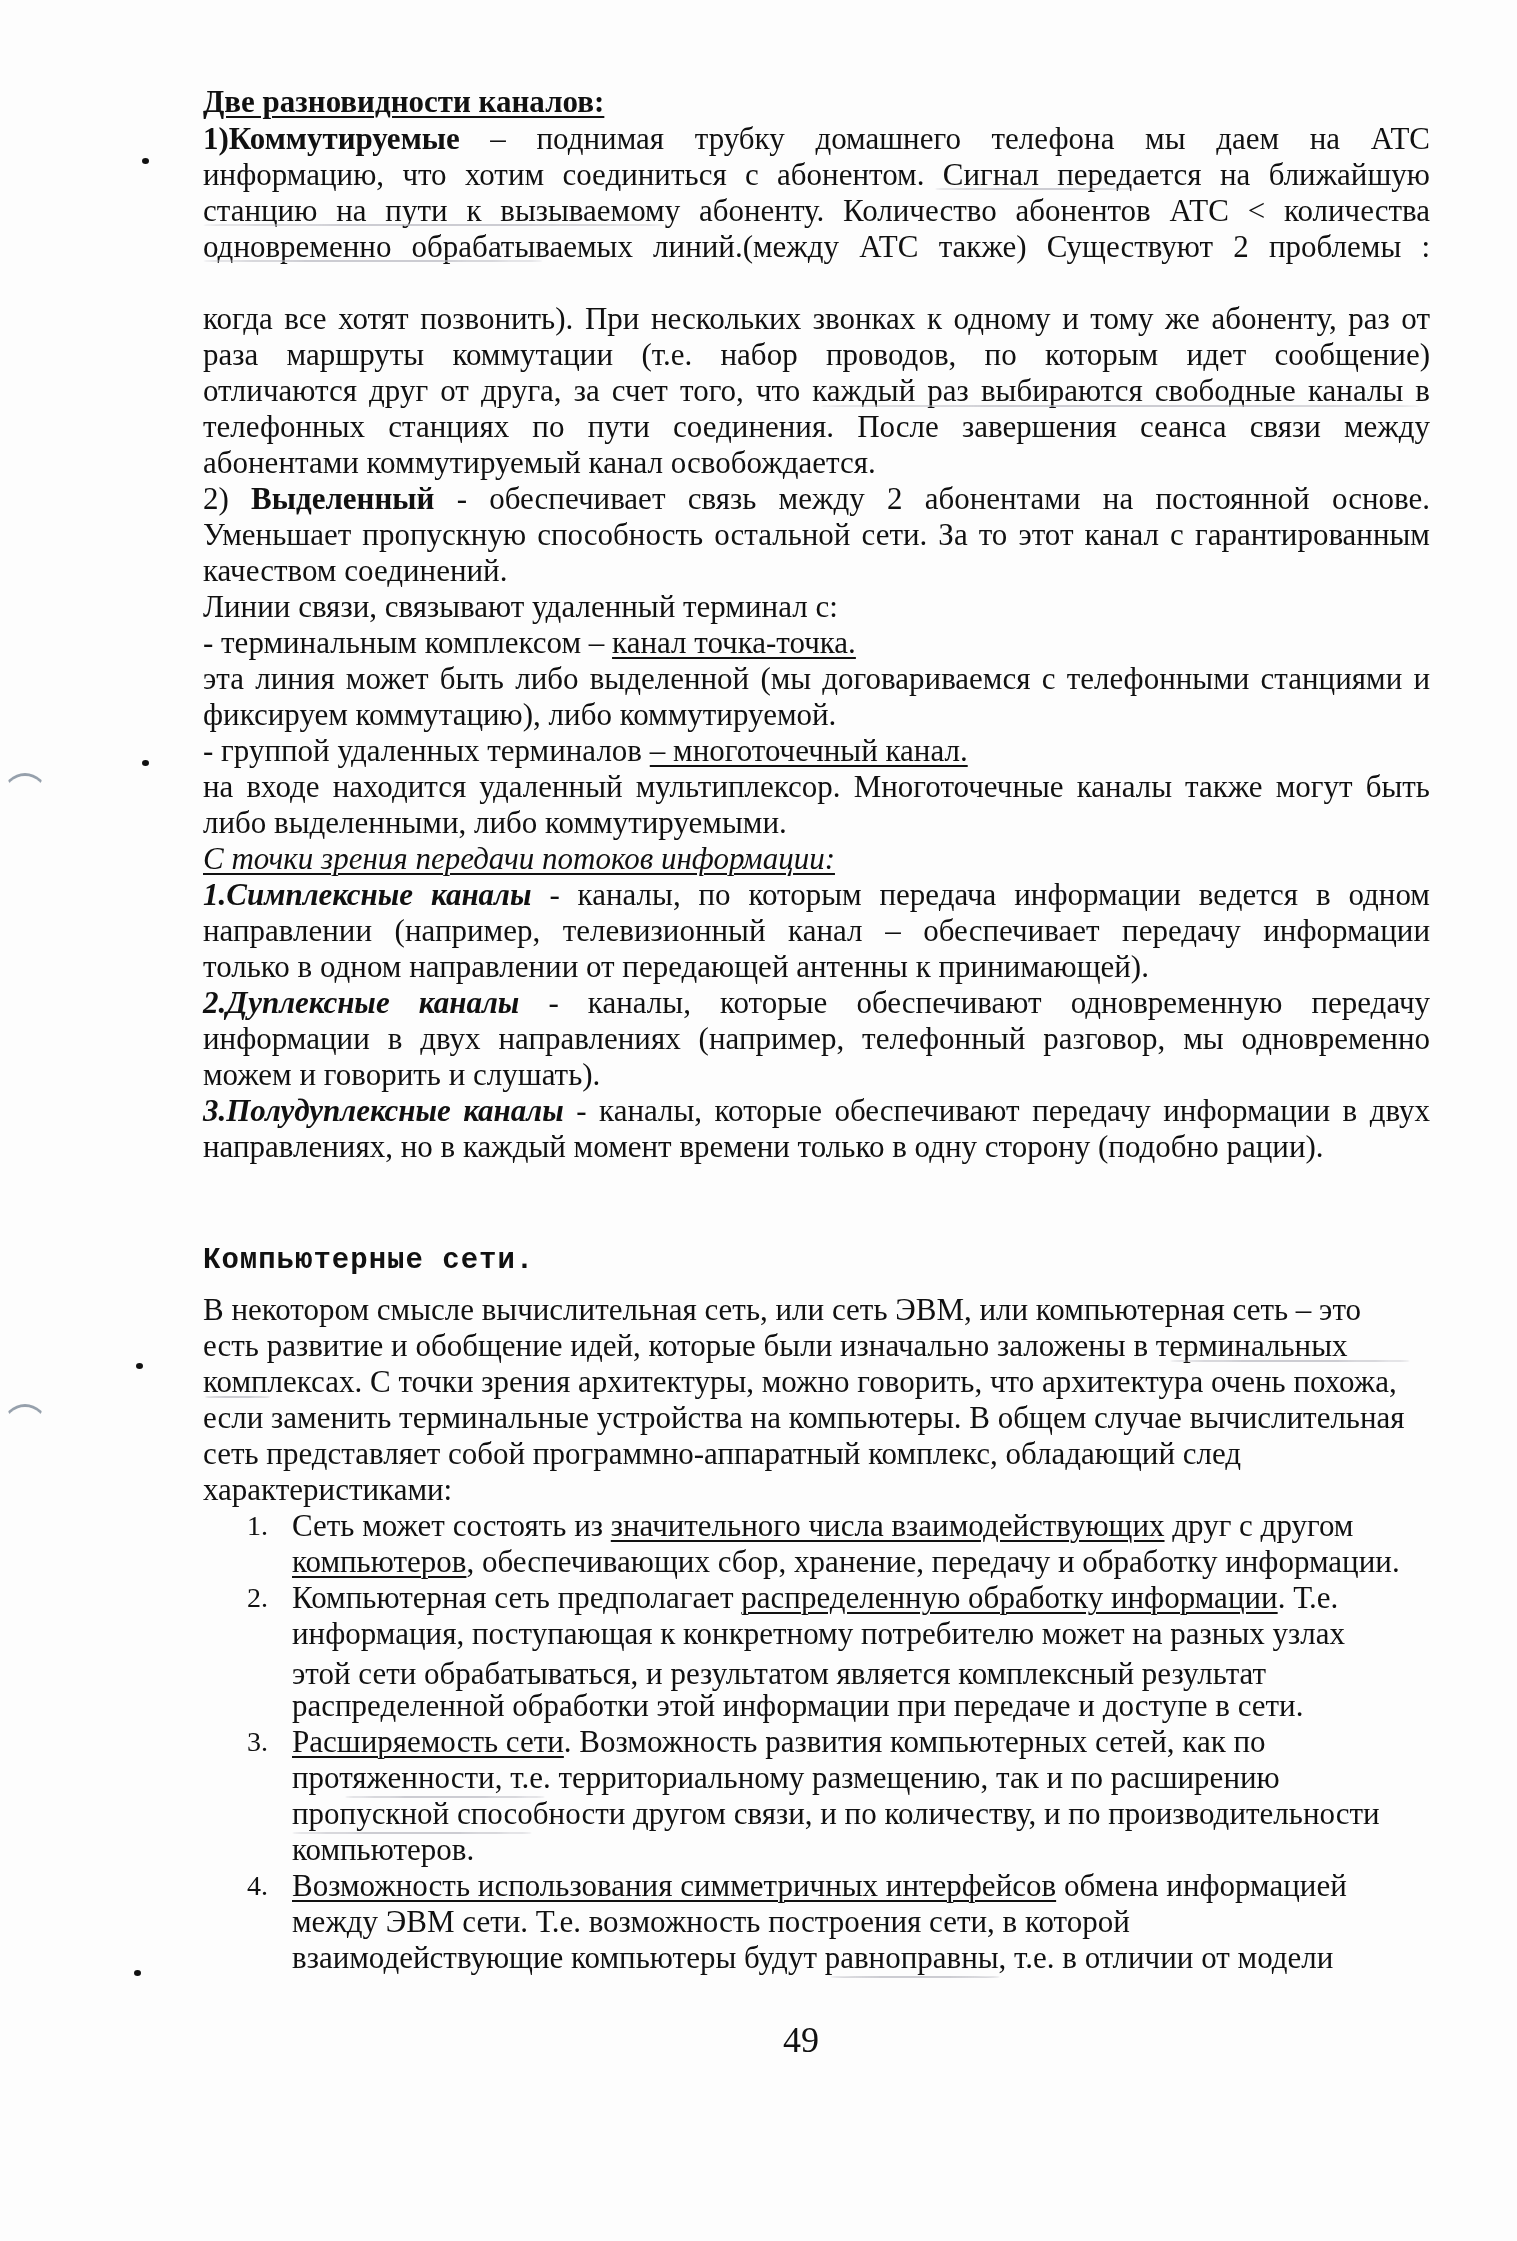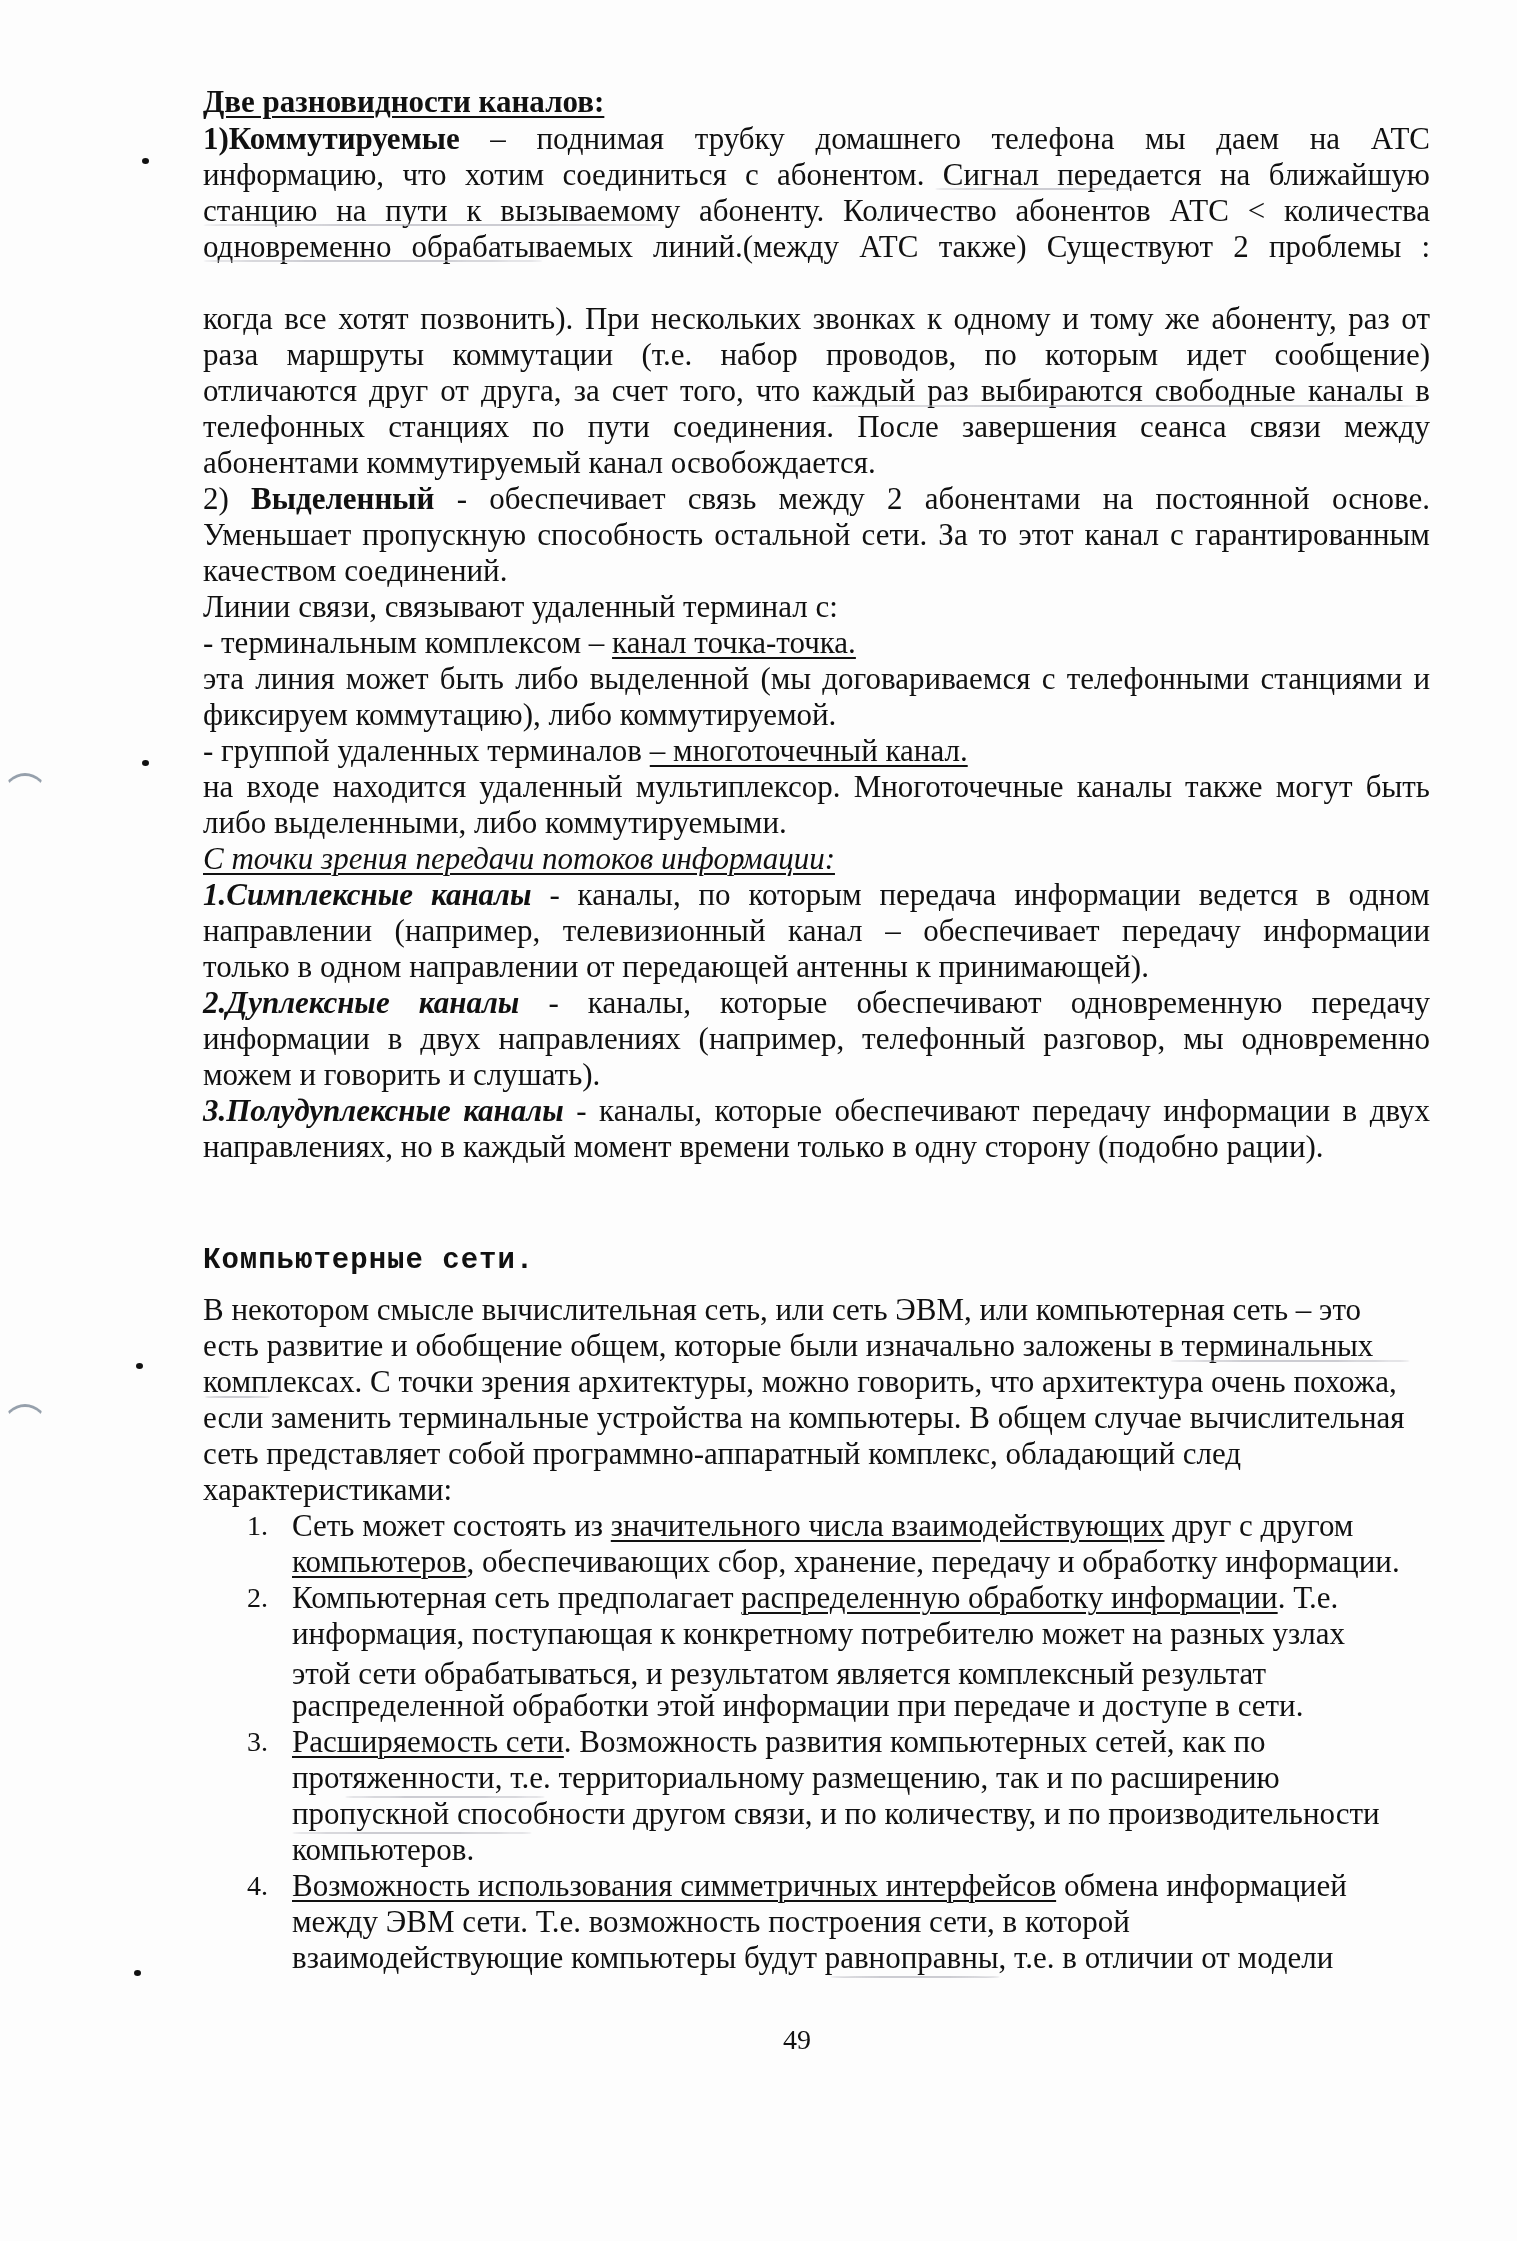--- a/index.html
+++ b/index.html
@@ -10,21 +10,21 @@
             white-space: nowrap; }
     .just { text-align: justify; text-align-last: justify; }
     .u { text-decoration: underline; text-underline-offset: 4px; text-decoration-thickness: 2px; }
     .b { font-weight: bold; }
     .bi { font-weight: bold; font-style: italic; }
     .heading1 { font-weight: bold; text-decoration: underline; text-underline-offset: 4px; text-decoration-thickness: 2px; }
     .mono-heading { position: absolute; left: 203px; top: 1243px; font-family: "Liberation Mono", "DejaVu Sans Mono", monospace;
                     font-weight: bold; font-size: 29px; line-height: 36px; letter-spacing: 1px; }
     .li { left: 292px; width: 1140px; }
     .num { position: absolute; left: 247px; font-size: 28px; line-height: 36px; }
-    .pagenum { position: absolute; left: 783px; top: 2022px; font-size: 28px; line-height: 36px; }
+    .pagenum { position: absolute; left: 783px; top: 2022px; font-size: 36px; line-height: 36px; }
     .dot { position: absolute; width: 7px; height: 6px; background: #111; border-radius: 50%; }
     .arc { position: absolute; width: 40px; height: 40px; border-top: 3px solid #6b7a8a; border-radius: 50%;
            border-left: 2px solid transparent; border-right: 2px solid transparent; border-bottom: 0; opacity: .7; }
     .pencil { position: absolute; height: 0; border-bottom: 2px solid #b8b8c0; border-radius: 50%; opacity: .7; }
   </style>
 </head>
 <body>
 
 <div class="page">
 
@@ -69,21 +69,21 @@
   <div class="line just" style="top:985px;"><span class="bi">2.Дуплексные каналы</span><span> - каналы, которые обеспечивают одновременную передачу</span></div>
   <div class="line just" style="top:1021px;">информации в двух направлениях (например, телефонный разговор, мы одновременно</div>
   <div class="line" style="top:1057px;">можем и говорить и слушать).</div>
 
   <div class="line just" style="top:1093px;"><span class="bi">3.Полудуплексные каналы</span><span> - каналы, которые обеспечивают передачу информации в двух</span></div>
   <div class="line" style="top:1129px;">направлениях, но в каждый момент времени только в одну  сторону (подобно рации).</div>
 
   <div class="mono-heading">Компьютерные сети.</div>
 
   <div class="line" style="top:1292px;">В некотором смысле вычислительная сеть, или сеть ЭВМ, или компьютерная сеть – это</div>
-  <div class="line" style="top:1328px;">есть развитие и обобщение общем, которые были изначально заложены в терминальных</div>
+  <div class="line" style="top:1328px;">есть развитие и обобщение идей, которые были изначально заложены в терминальных</div>
   <div class="line" style="top:1364px;">комплексах. С точки зрения архитектуры, можно говорить, что архитектура очень похожа,</div>
   <div class="line" style="top:1400px;">если заменить терминальные устройства на компьютеры. В общем случае вычислительная</div>
   <div class="line" style="top:1436px;">сеть представляет собой программно-аппаратный комплекс, обладающий след</div>
   <div class="line" style="top:1472px;">характеристиками:</div>
 
   <div class="num" style="top:1508px;">1.</div>
   <div class="line li" style="top:1508px;"><span>Сеть может состоять из </span><span class="u">значительного числа взаимодействующих</span><span> друг с другом</span></div>
   <div class="line li" style="top:1544px;"><span class="u">компьютеров</span><span>, обеспечивающих сбор, хранение, передачу и обработку информации.</span></div>
 
   <div class="num" style="top:1580px;">2.</div>

